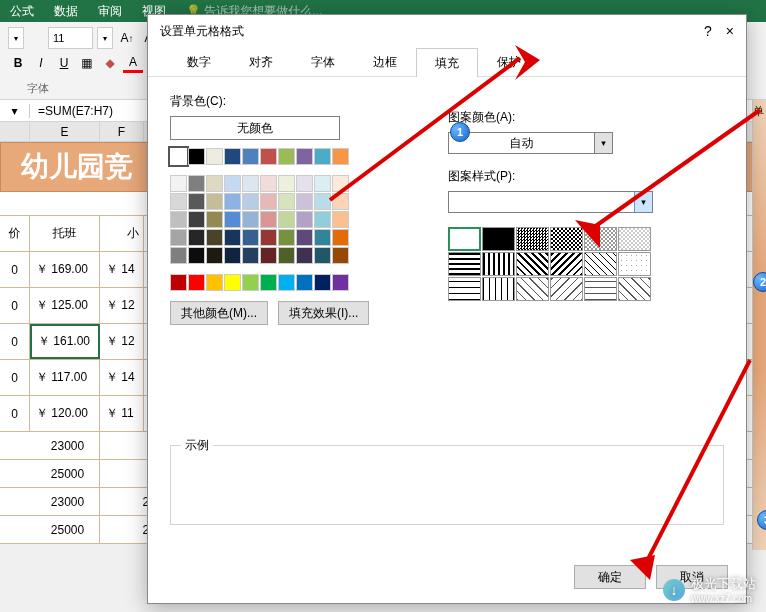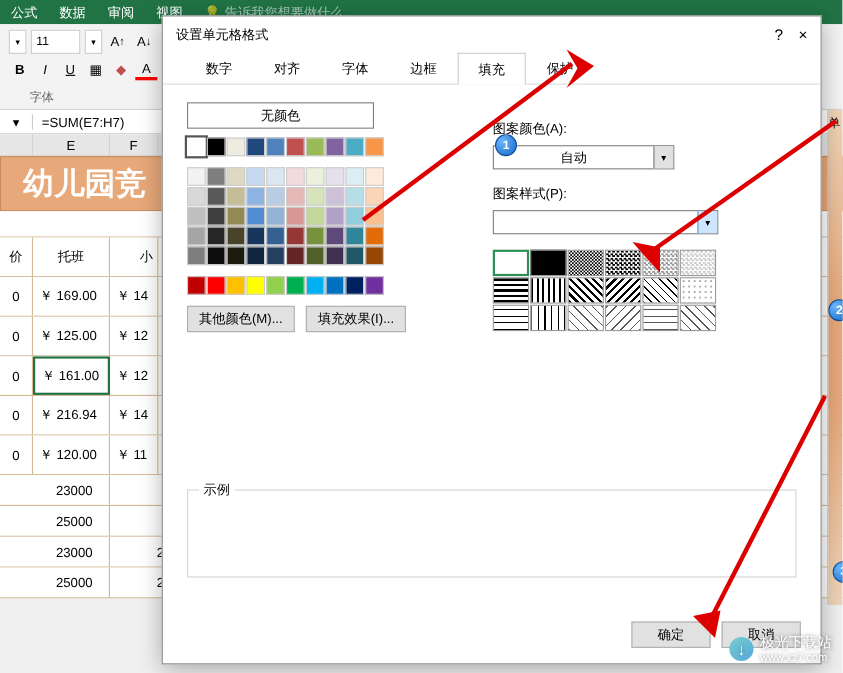--- a/index.html
+++ b/index.html
@@ -6,21 +6,21 @@
     body { font-family: "Microsoft YaHei", sans-serif; background: #f0f0f0; width: 766px; height: 612px; overflow: hidden; position: relative; }
     
     
     .ribbon-bg { background: #217346; height: 22px; display: flex; align-items: center; color: #fff; font-size: 12px; }
     .ribbon-tab { padding: 0 10px; }
     .ribbon-tab.tell { color: rgba(255,255,255,0.6); text-align: center; }
     
     .toolbar { background: #f3f3f3; height: 78px; border-bottom: 1px solid #d4d4d4; position: relative; }
     .toolbar-inner { display: flex; padding: 5px 8px; gap: 8px; }
     .font-controls { display: flex; align-items: center; gap: 4px; }
-    .font-size-box { width: 45px; height: 22px; border: 1px solid #ccc; background: #fff; font-size: 11px; display: flex; align-items: center; padding: 0 4px; }
+    .font-size-box { width: 45px; height: 22px; border: 1px solid #ccc; background: #fff; font-size: 11px; display: flex; align-items: center; padding: 0 4px; margin-left: 20px; }
     .chevron-small { width: 16px; height: 22px; border: 1px solid #ccc; background: #fff; display: flex; align-items: center; justify-content: center; font-size: 8px; }
     .fmt-btn { width: 20px; height: 20px; display: inline-flex; align-items: center; justify-content: center; font-size: 12px; }
     .fmt-row { display: flex; gap: 3px; margin-top: 4px; align-items: center;}
     .group-label { text-align: center; font-size: 11px; color: #666; position: absolute; bottom: 3px; left: 8px; width: 60px;}
     
     
     .formula-bar { background: #fff; height: 22px; border-bottom: 1px solid #d4d4d4; display: flex; align-items: center; font-size: 12px; }
     .name-box { width: 30px; border-right: 1px solid #ccc; text-align: center; }
     .formula-input { padding: 0 8px; flex: 1; }
     
@@ -175,21 +175,21 @@
         <div class="cell price">￥ 125.00</div>
         <div class="cell price" style="flex: 0 0 44px;">￥ 12</div>
       </div>
       <div class="data-row">
         <div class="cell" style="flex: 0 0 30px;">0</div>
         <div class="cell price selected">￥ 161.00</div>
         <div class="cell price" style="flex: 0 0 44px;">￥ 12</div>
       </div>
       <div class="data-row">
         <div class="cell" style="flex: 0 0 30px;">0</div>
-        <div class="cell price">￥ 216.94</div>
+        <div class="cell price">￥ 117.00</div>
         <div class="cell price" style="flex: 0 0 44px;">￥ 14</div>
       </div>
       <div class="data-row">
         <div class="cell" style="flex: 0 0 30px;">0</div>
         <div class="cell price">￥ 120.00</div>
         <div class="cell price" style="flex: 0 0 44px;">￥ 11</div>
       </div>
     </div>
   <div id="sum-rows">
       <div class="data-row sum-row" style="height: 28px;">
@@ -225,20 +225,21 @@
   </div>
   <div class="dlg-tabs">
     <div class="dlg-tab">数字</div>
     <div class="dlg-tab">对齐</div>
     <div class="dlg-tab">字体</div>
     <div class="dlg-tab">边框</div>
     <div class="dlg-tab active">填充</div>
     <div class="dlg-tab">保护</div>
   </div>
   <div class="dlg-body">
+    <div class="dlg-section">背景色(C):</div>
     <div class="no-color-box">无颜色</div>
 
     <div class="color-grid" id="theme-colors">
         <div class="swatch selected" style="background: rgb(255, 255, 255);"></div>
         <div class="swatch" style="background: rgb(0, 0, 0);"></div>
         <div class="swatch" style="background: rgb(238, 236, 225);"></div>
         <div class="swatch" style="background: rgb(31, 73, 125);"></div>
         <div class="swatch" style="background: rgb(79, 129, 189);"></div>
         <div class="swatch" style="background: rgb(192, 80, 77);"></div>
         <div class="swatch" style="background: rgb(155, 187, 89);"></div>

